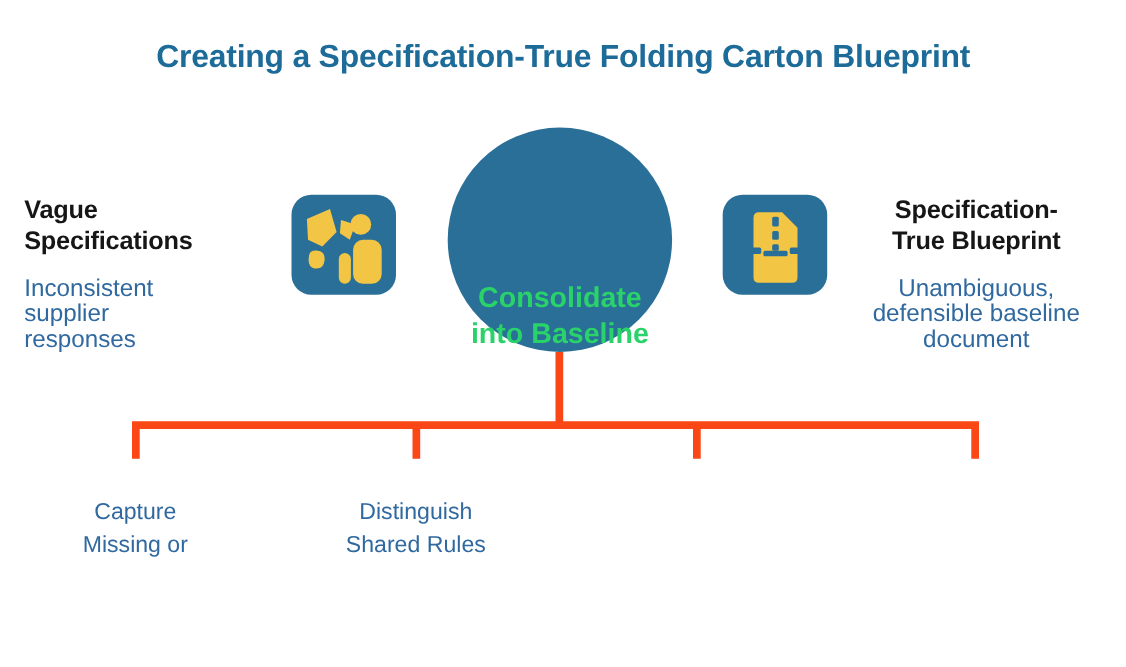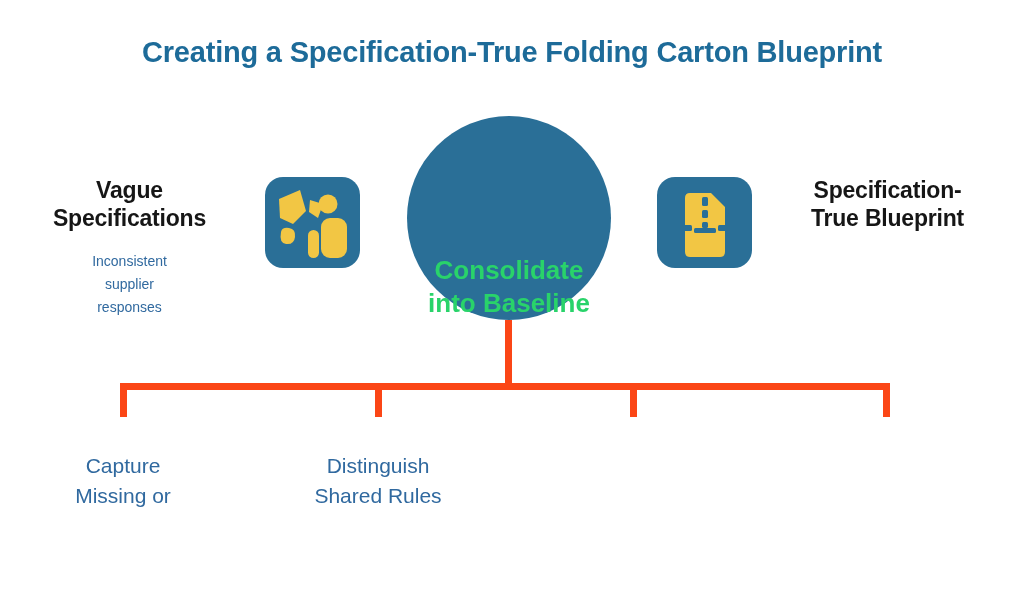--- a/index.html
+++ b/index.html
@@ -53,33 +53,33 @@
     background:var(--teal);
   }
   .icon-box.left{left:265px;top:177px;}
   .icon-box.right{left:657px;top:177px;}
   .icon-box svg{display:block;width:95px;height:91px;}
   .side-text{
     position:absolute;
     top:176px;
     width:215px;
   }
-  .side-text.left{right:787px;text-align:center;}
+  .side-text.left{right:787px;text-align:left;}
   .side-text.right{left:780px;text-align:center;}
   .side-heading{
     font-size:23px;
     font-weight:800;
     line-height:28px;
     color:var(--heading-black);
     letter-spacing:-0.2px;
     white-space:pre-line;
   }
   .side-sub{
     margin-top:18px;
-    font-size:14px;
+    font-size:22px;
     font-weight:500;
     line-height:23px;
     color:var(--text-blue);
     white-space:pre-line;
   }
   .bracket{
     position:absolute;
     left:0;top:320px;
     width:1024px;height:110px;
   }
@@ -142,20 +142,23 @@
     <div class="side-heading">Vague
 Specifications</div>
     <div class="side-sub">Inconsistent
 supplier
 responses</div>
   </div>
 
   <div class="side-text right">
     <div class="side-heading">Specification-
 True Blueprint</div>
+    <div class="side-sub">Unambiguous,
+defensible baseline
+document</div>
   </div>
 
   <svg class="bracket" viewBox="0 0 1024 110">
     <g stroke="#fb4616" stroke-width="7" fill="none" stroke-linejoin="miter">
       <path d="M508.5 0 V66.5"></path>
       <path d="M123.5 97 V66.5 H886.5 V97"></path>
       <path d="M378.5 66.5 V97"></path>
       <path d="M633.5 66.5 V97"></path>
     </g>
   </svg>

